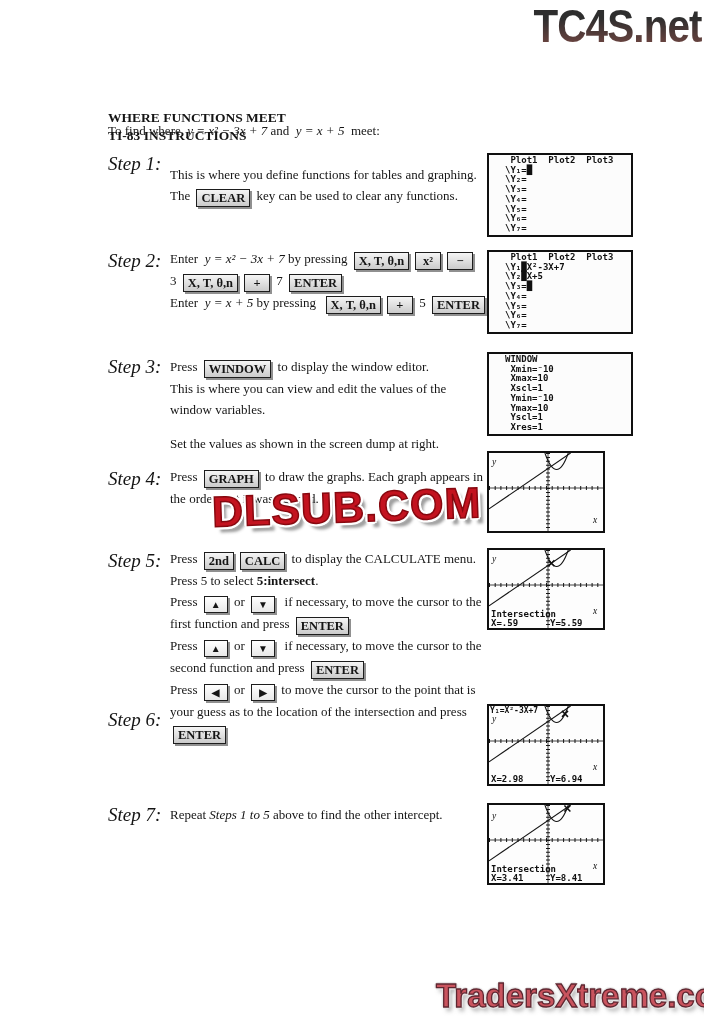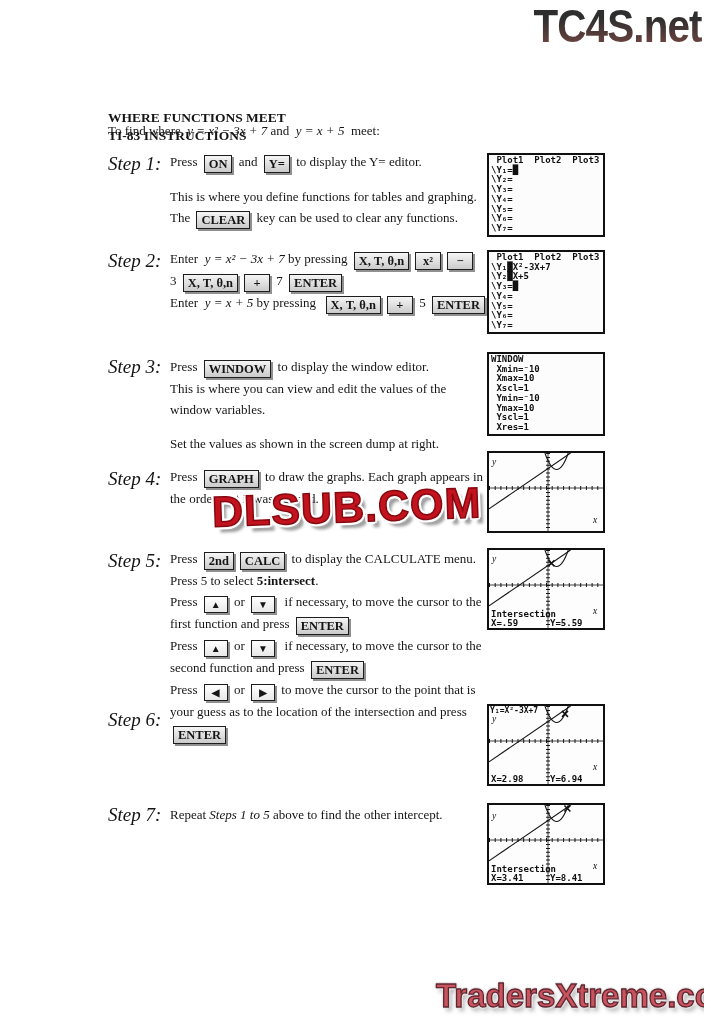--- a/index.html
+++ b/index.html
@@ -29,21 +29,21 @@
   .bold{font-weight:bold;}
   .ital{font-style:italic;}
   .key{display:inline-block;min-width:16px;text-align:center;padding:0 4px;margin:0 3px;
        border:1px solid #1d1d1d;background:linear-gradient(180deg,#f5f5f5,#cbcbcb);
        box-shadow:2px 2px 0 rgba(70,70,70,.6);font-weight:bold;font-size:12.5px;
        line-height:16px;vertical-align:-2px;white-space:nowrap;}
   .akey{padding:0 3px;background:linear-gradient(180deg,#fff,#e8e8e8);font-size:10px;line-height:15px;}
 
   
   .cscreen{position:absolute;left:487px;width:110px;height:78px;border:2px solid #101010;
-           background:#fcfcfc;padding:1px 2px;}
+           background:#fcfcfc;padding:1px 16px;}
   .cscreen .cline, .cscreen .chead{font-family:"DejaVu Sans Mono",monospace;font-weight:bold;
            font-size:9px;line-height:9.7px;white-space:pre;color:#101010;}
   .gwrap{position:absolute;left:487px;width:114px;height:78px;border:2px solid #101010;background:#fdfdfd;}
   .gwrap svg{display:block;}
   .curve{fill:none;stroke:#141414;stroke-width:1.1;}
   .ax{stroke:#141414;stroke-width:.8;}
   .tick{stroke:#141414;}
   .cursor{fill:none;stroke:#101010;stroke-width:1.5;}
   .calctxt{font-family:"DejaVu Sans Mono",monospace;font-weight:bold;font-size:9px;fill:#101010;}
   .tracetxt{font-family:"DejaVu Sans Mono",monospace;font-weight:bold;font-size:8px;fill:#101010;}
@@ -82,21 +82,20 @@
 
   <div class="step-label" style="top:153px">Step 1:</div>
   <div class="step-label" style="top:250px">Step 2:</div>
   <div class="step-label" style="top:356px">Step 3:</div>
   <div class="step-label" style="top:468px">Step 4:</div>
   <div class="step-label" style="top:550px">Step 5:</div>
   <div class="step-label" style="top:709px">Step 6:</div>
   <div class="step-label" style="top:804px">Step 7:</div>
 
   <div class="step-content" style="top:151px">
-      <div class="para"><span class="txt">Press </span><span class="key">ON</span><span class="txt"> and </span><span class="key">Y=</span><span class="txt"> to display the Y= editor.</span></div>
       <div class="para gap"><span class="txt">This is where you define functions for tables and graphing.</span></div>
       <div class="para"><span class="txt">The </span><span class="key">CLEAR</span><span class="txt"> key can be used to clear any functions.</span></div>
     </div>
   <div class="step-content" style="top:248px">
       <div class="para"><span class="txt">Enter  </span><span class="math">y = x² − 3x + 7</span><span class="txt"> by pressing </span><span class="key">X, T, θ,n</span><span class="key">x²</span><span class="key">−</span></div>
       <div class="para"><span class="txt">3 </span><span class="key">X, T, θ,n</span><span class="key">+</span><span class="txt"> 7 </span><span class="key">ENTER</span></div>
       <div class="para"><span class="txt">Enter  </span><span class="math">y = x + 5</span><span class="txt"> by pressing  </span><span class="key">X, T, θ,n</span><span class="key">+</span><span class="txt"> 5 </span><span class="key">ENTER</span></div>
     </div>
   <div class="step-content" style="top:356px;line-height:18px">
       <div class="para"><span class="txt">Press </span><span class="key">WINDOW</span><span class="txt"> to display the window editor.</span></div>

